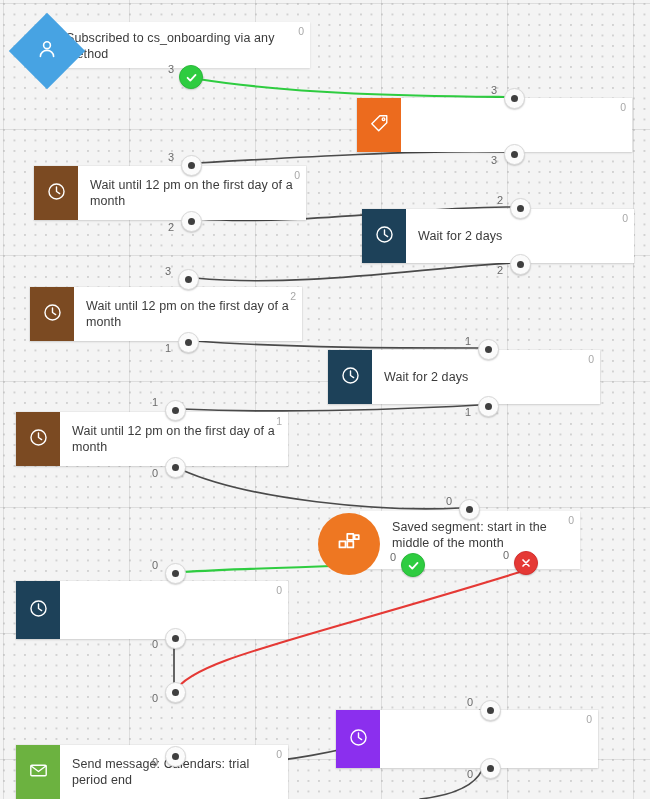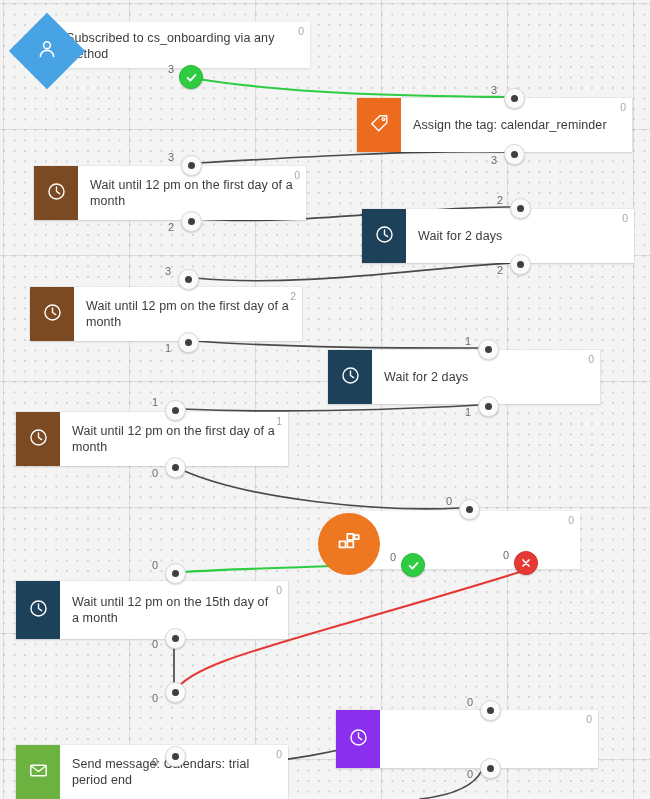--- a/index.html
+++ b/index.html
@@ -213,21 +213,20 @@
        </div>
       </div>
       <div class="node" style="left: 357px; top: 98px; width: 275px; height: 54px;">
         <div class="badge" style="background:#ec6b1e">
          <span><svg width="21" height="21" viewBox="0 0 24 24">
               <path d="M12.4 3.2H20.3v7.9l-9.2 9.2-7.9-7.9z" fill="none" stroke="#ffffff" stroke-width="1.6" stroke-linecap="round" stroke-linejoin="round"></path>
               <circle cx="16.6" cy="7.1" r="1.5" fill="none" stroke="#ffffff" stroke-width="1.6" stroke-linecap="round" stroke-linejoin="round"></circle>
             </svg></span>
        </div>
        <div class="body">
-         <span class="label">Assign the tag: calendar_reminder</span>
          <span class="count">0</span>
        </div>
       </div>
       <div class="node" style="left: 34px; top: 166px; width: 272px; height: 54px;">
         <div class="badge" style="background:#7b4a22">
          <span><svg width="21" height="21" viewBox="0 0 24 24">
               <circle cx="12" cy="12" r="8.6" fill="none" stroke="#ffffff" stroke-width="1.6" stroke-linecap="round" stroke-linejoin="round"></circle>
               <path d="M12 6.8V12l3.6 2.4" fill="none" stroke="#ffffff" stroke-width="1.6" stroke-linecap="round" stroke-linejoin="round"></path>
             </svg></span>
        </div>
@@ -280,41 +279,41 @@
             </svg></span>
        </div>
        <div class="body">
          <span class="label">Wait until 12 pm on the first day of a month</span>
          <span class="count">1</span>
        </div>
       </div>
       <div class="node circlenode" style="left: 318px; top: 511px; width: 262px; height: 58px;">
         <div class="card">
          <div class="body" style="padding-left:32px">
+           <span class="label">Saved segment: start in the middle of the month</span>
            <span class="count">0</span>
          </div>
        </div>
        <div class="circlebadge" style="background:#ee7722">
          <span><svg width="26" height="26" viewBox="0 0 24 24">
               <rect x="3.2" y="11.4" width="5.6" height="5.6" fill="none" stroke="#ffffff" stroke-width="1.6" stroke-linecap="round" stroke-linejoin="round"></rect>
               <rect x="10.4" y="11.4" width="5.6" height="5.6" fill="none" stroke="#ffffff" stroke-width="1.6" stroke-linecap="round" stroke-linejoin="round"></rect>
               <rect x="10.4" y="4.4" width="5.6" height="5.6" fill="none" stroke="#ffffff" stroke-width="1.6" stroke-linecap="round" stroke-linejoin="round"></rect>
               <rect x="17.2" y="5.6" width="3.8" height="3.8" fill="none" stroke="#ffffff" stroke-width="1.6" stroke-linecap="round" stroke-linejoin="round"></rect>
             </svg></span>
        </div>
       </div>
       <div class="node" style="left: 16px; top: 581px; width: 272px; height: 58px;">
         <div class="badge" style="background:#1d4159">
          <span><svg width="21" height="21" viewBox="0 0 24 24">
               <circle cx="12" cy="12" r="8.6" fill="none" stroke="#ffffff" stroke-width="1.6" stroke-linecap="round" stroke-linejoin="round"></circle>
               <path d="M12 6.8V12l3.6 2.4" fill="none" stroke="#ffffff" stroke-width="1.6" stroke-linecap="round" stroke-linejoin="round"></path>
             </svg></span>
        </div>
        <div class="body">
-         <span class="label">Wait until 12 pm on the 15th day of a month</span>
          <span class="count">0</span>
        </div>
       </div>
       <div class="node" style="left: 16px; top: 702px; width: 272px; height: 54px; margin-top: 43px;">
         <div class="badge" style="background:#6cb240">
          <span><svg width="21" height="21" viewBox="0 0 24 24">
               <rect x="3.2" y="6" width="17.6" height="12" rx="1.2" fill="none" stroke="#ffffff" stroke-width="1.6" stroke-linecap="round" stroke-linejoin="round"></rect>
               <path d="M3.6 6.8 12 13.2 20.4 6.8" fill="none" stroke="#ffffff" stroke-width="1.6" stroke-linecap="round" stroke-linejoin="round"></path>
             </svg></span>
        </div>

